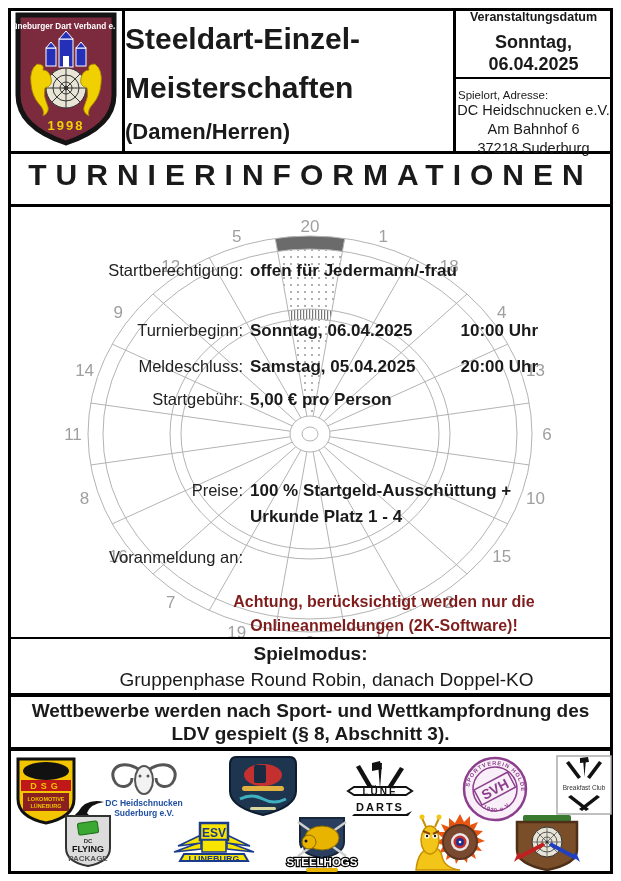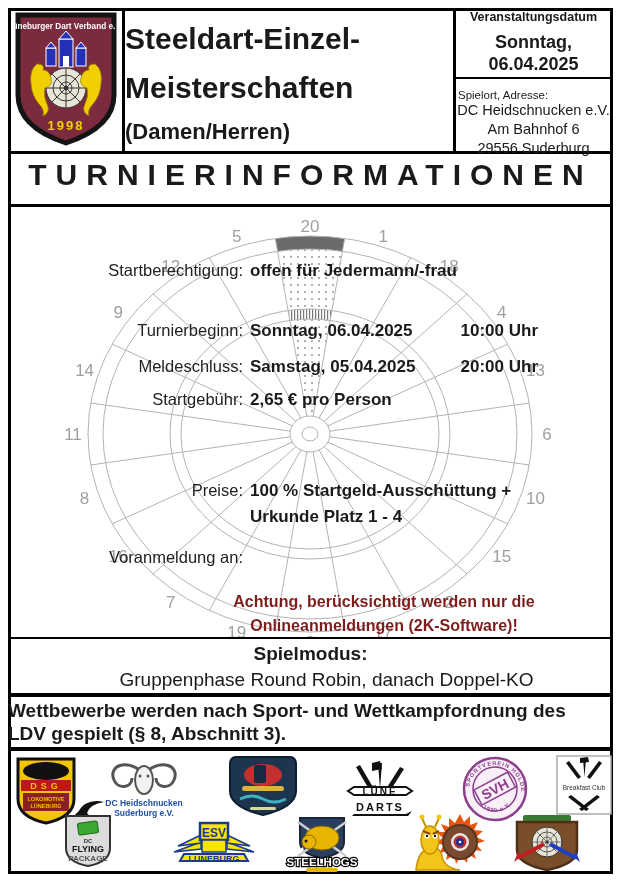--- a/index.html
+++ b/index.html
@@ -27,21 +27,21 @@
   .irow{position:absolute;left:8px;width:605px;height:26px;z-index:2;}
   .lbl{position:absolute;left:18px;width:217px;text-align:right;font-size:16.5px;color:#222;white-space:nowrap;}
   .val{position:absolute;left:242px;width:300px;font-weight:bold;font-size:17px;white-space:nowrap;}
   .val.small{font-weight:normal;font-size:12.5px;top:4px;}
   .tim{position:absolute;left:422px;width:108px;text-align:right;font-weight:bold;font-size:17px;white-space:nowrap;}
   .warning{left:225px;top:590px;width:318px;text-align:center;color:#7f1d1d;
            font-weight:bold;font-size:16px;line-height:24px;z-index:2;}
   .spielmodus{left:8px;top:642px;width:605px;text-align:center;z-index:2;}
   .sm-title{font-weight:bold;font-size:19px;line-height:24px;}
   .sm-text{font-size:19px;line-height:27px;padding-left:32px;}
-  .rules{left:8px;top:699px;width:605px;text-align:left;font-weight:bold;
+  .rules{left:8px;top:699px;width:605px;text-align:center;font-weight:bold;
          font-size:19px;line-height:23px;}
   
   #dartboard{position:absolute;left:8px;top:205px;z-index:0;}
   
   .logos{left:11px;top:752px;width:599px;height:121px;}
   .logo{position:absolute;}
   svg text{font-family:"Liberation Sans",sans-serif;}
 </style>
 </head>
 <body>
@@ -96,21 +96,21 @@
     <div class="t-sub">(Damen/Herren)</div>
   </div>
 
   <div class="abs right-cell">
     <div class="rc-label">Veranstaltungsdatum</div>
     <div class="rc-day">Sonntag,</div>
     <div class="rc-date">06.04.2025</div>
     <div class="rc-venue-label">Spielort, Adresse:</div>
     <div class="rc-venue">DC Heidschnucken e.V.</div>
     <div class="rc-venue">Am Bahnhof 6</div>
-    <div class="rc-venue">29556 Suderburg</div>
+    <div class="rc-venue">37218 Suderburg</div>
   </div>
 
   <div class="abs banner">TURNIERINFORMATIONEN</div>
 
   <svg id="dartboard" width="605" height="432" viewBox="0 0 605 432">
       <defs>
         <pattern id="dots" width="7" height="7" patternUnits="userSpaceOnUse">
           <circle cx="3" cy="3" r="0.9" fill="#8a8a8a"></circle>
         </pattern>
         <pattern id="hatch" width="3" height="8" patternUnits="userSpaceOnUse">
@@ -178,21 +178,21 @@
     <span class="val">Sonntag, 06.04.2025</span>
     <span class="tim">10:00 Uhr</span>
   </div>
   <div class="irow" style="top:357px;">
     <span class="lbl">Meldeschluss:</span>
     <span class="val">Samstag, 05.04.2025</span>
     <span class="tim">20:00 Uhr</span>
   </div>
   <div class="irow" style="top:390px;">
     <span class="lbl">Startgebühr:</span>
-    <span class="val">2,65 € pro Person</span>
+    <span class="val">5,00 € pro Person</span>
   </div>
   <div class="irow" style="top:481px;">
     <span class="lbl">Preise:</span>
     <span class="val">100 % Startgeld-Ausschüttung +</span>
   </div>
   <div class="irow" style="top:507px;">
     <span class="val">Urkunde Platz 1 - 4</span>
   </div>
   <div class="irow" style="top:548px;">
     <span class="lbl">Voranmeldung an:</span>

